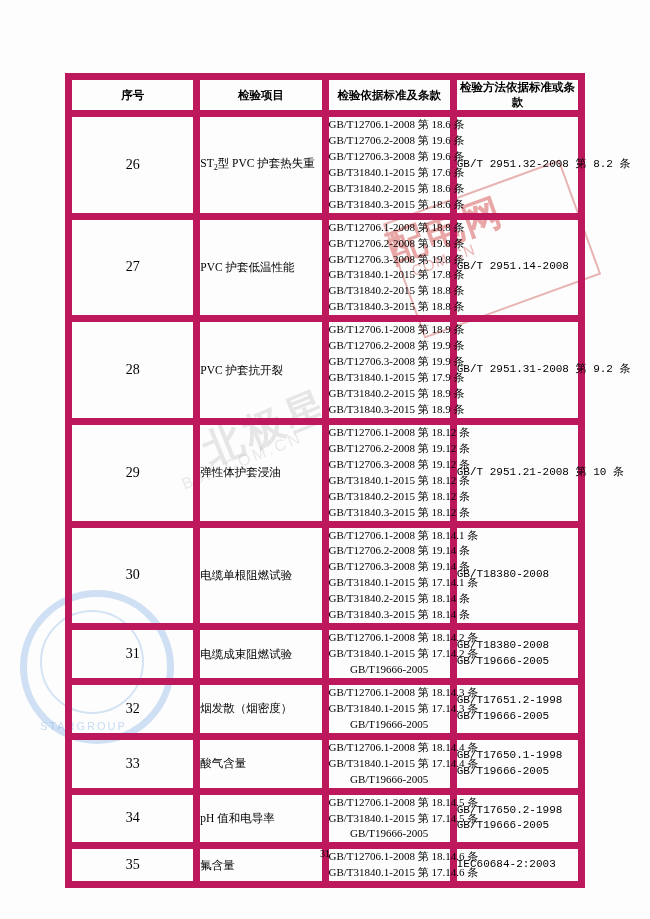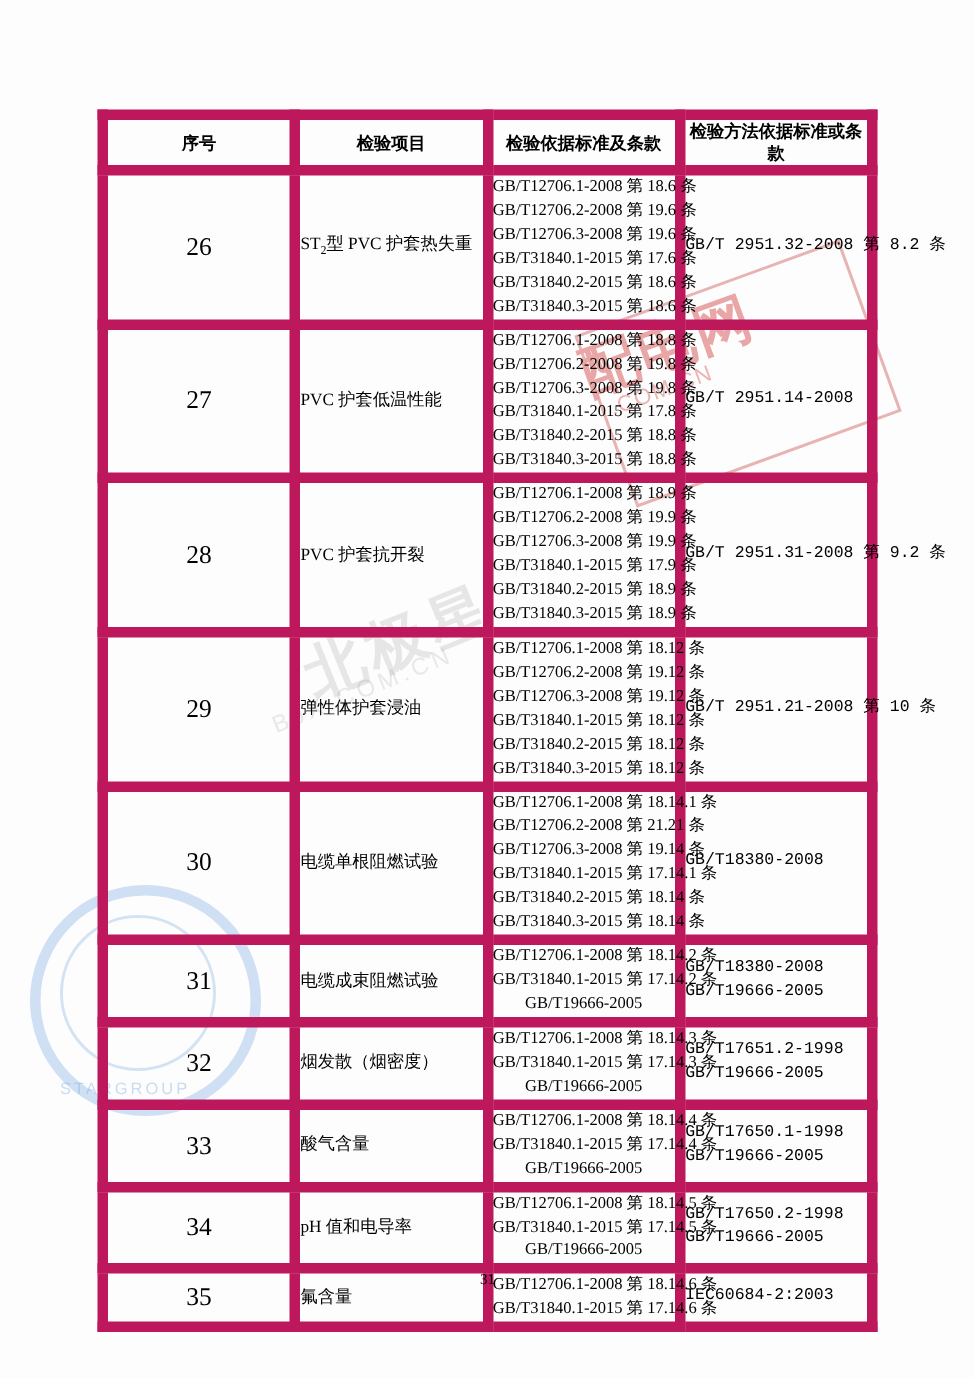--- a/index.html
+++ b/index.html
@@ -138,21 +138,21 @@
   thead th {
     text-align: center;
     font-weight: bold;
     font-size: 11.5px;
     height: 28px;
     font-family: "Liberation Serif", "DejaVu Serif", serif;
   }
   td.col-no {
     width: 42px;
     text-align: center;
-    font-size: 17px;
+    font-size: 14px;
   }
   td.col-item {
     width: 110px;
     padding-left: 7px;
     font-size: 11.5px;
     line-height: 1.3;
   }
   td.col-basis {
     width: 180px;
     padding: 3px 5px 3px 5px;
@@ -288,21 +288,21 @@
                 <div>GB/T 2951.21-2008 第 10 条</div>
               </div>
             </td>
           </tr>
           <tr>
             <td class="col-no">30</td>
             <td class="col-item">电缆单根阻燃试验</td>
             <td class="col-basis">
               <div class="lines">
                 <div>GB/T12706.1-2008 第 18.14.1 条</div>
-                <div>GB/T12706.2-2008 第 21.21 条</div>
+                <div>GB/T12706.2-2008 第 19.14 条</div>
                 <div>GB/T12706.3-2008 第 19.14 条</div>
                 <div>GB/T31840.1-2015 第 17.14.1 条</div>
                 <div>GB/T31840.2-2015 第 18.14 条</div>
                 <div>GB/T31840.3-2015 第 18.14 条</div>
               </div>
             </td>
             <td class="col-method">
               <div class="method-lines">
                 <div>GB/T18380-2008</div>
               </div>

